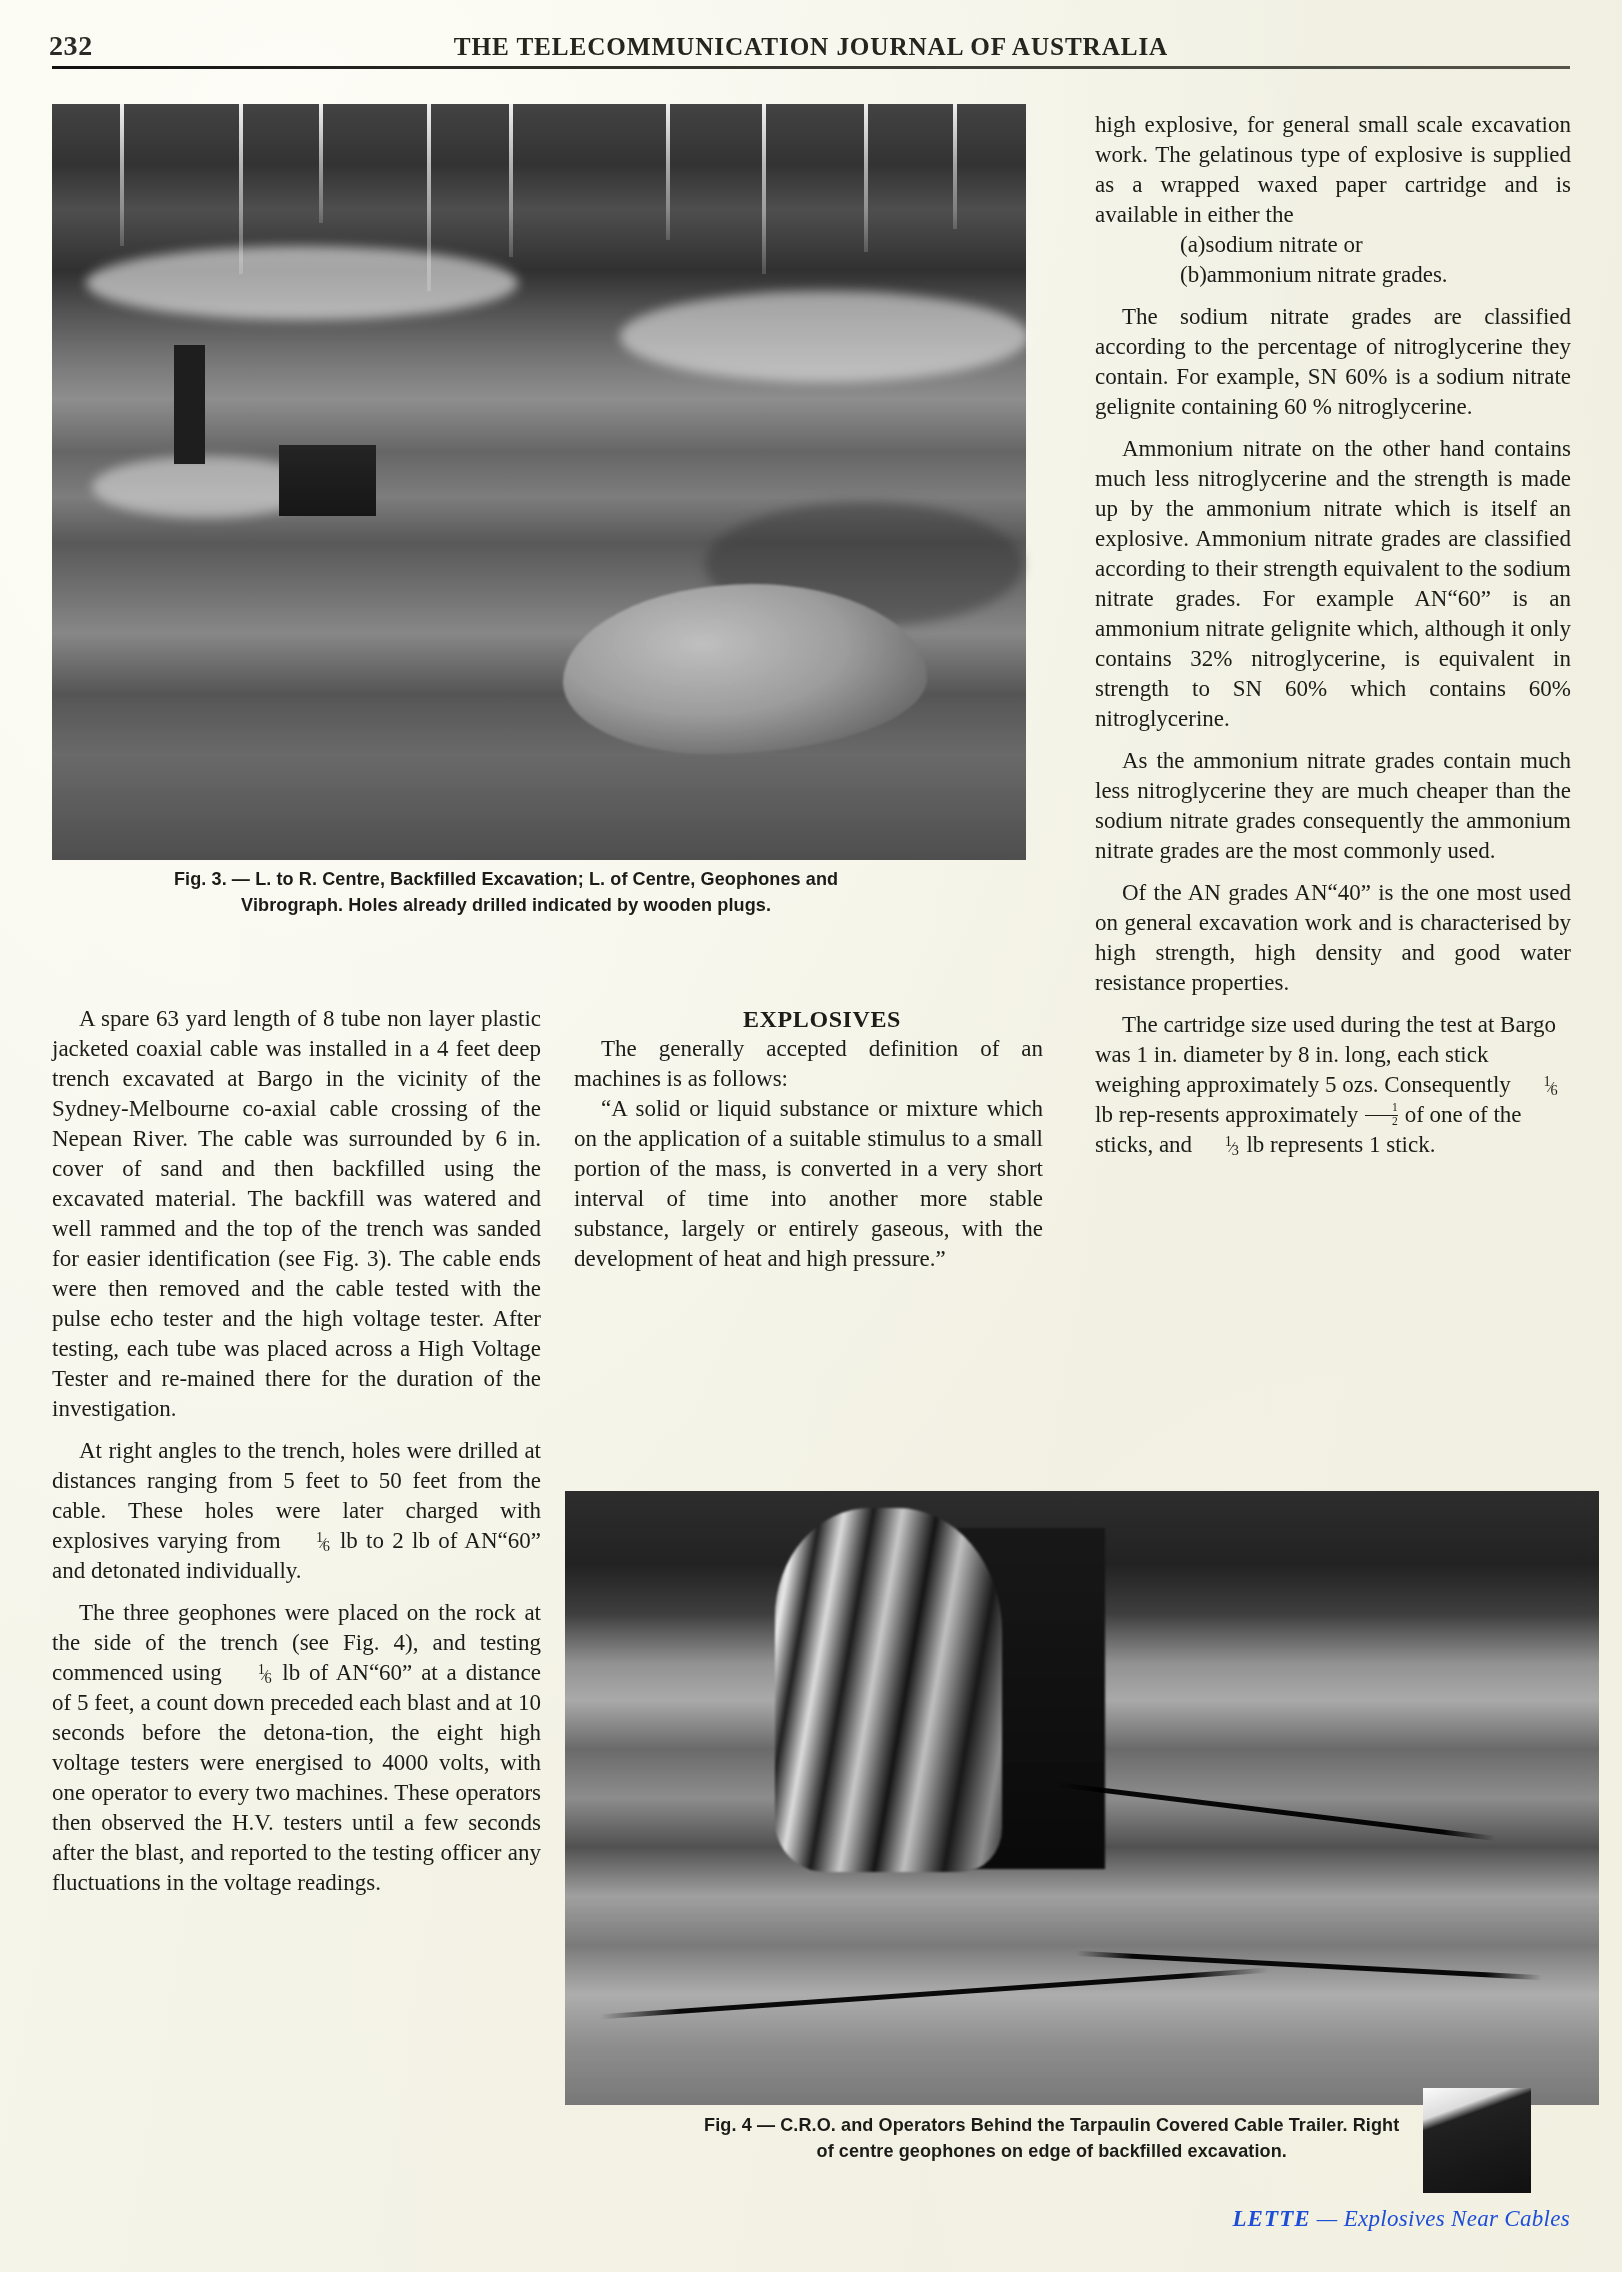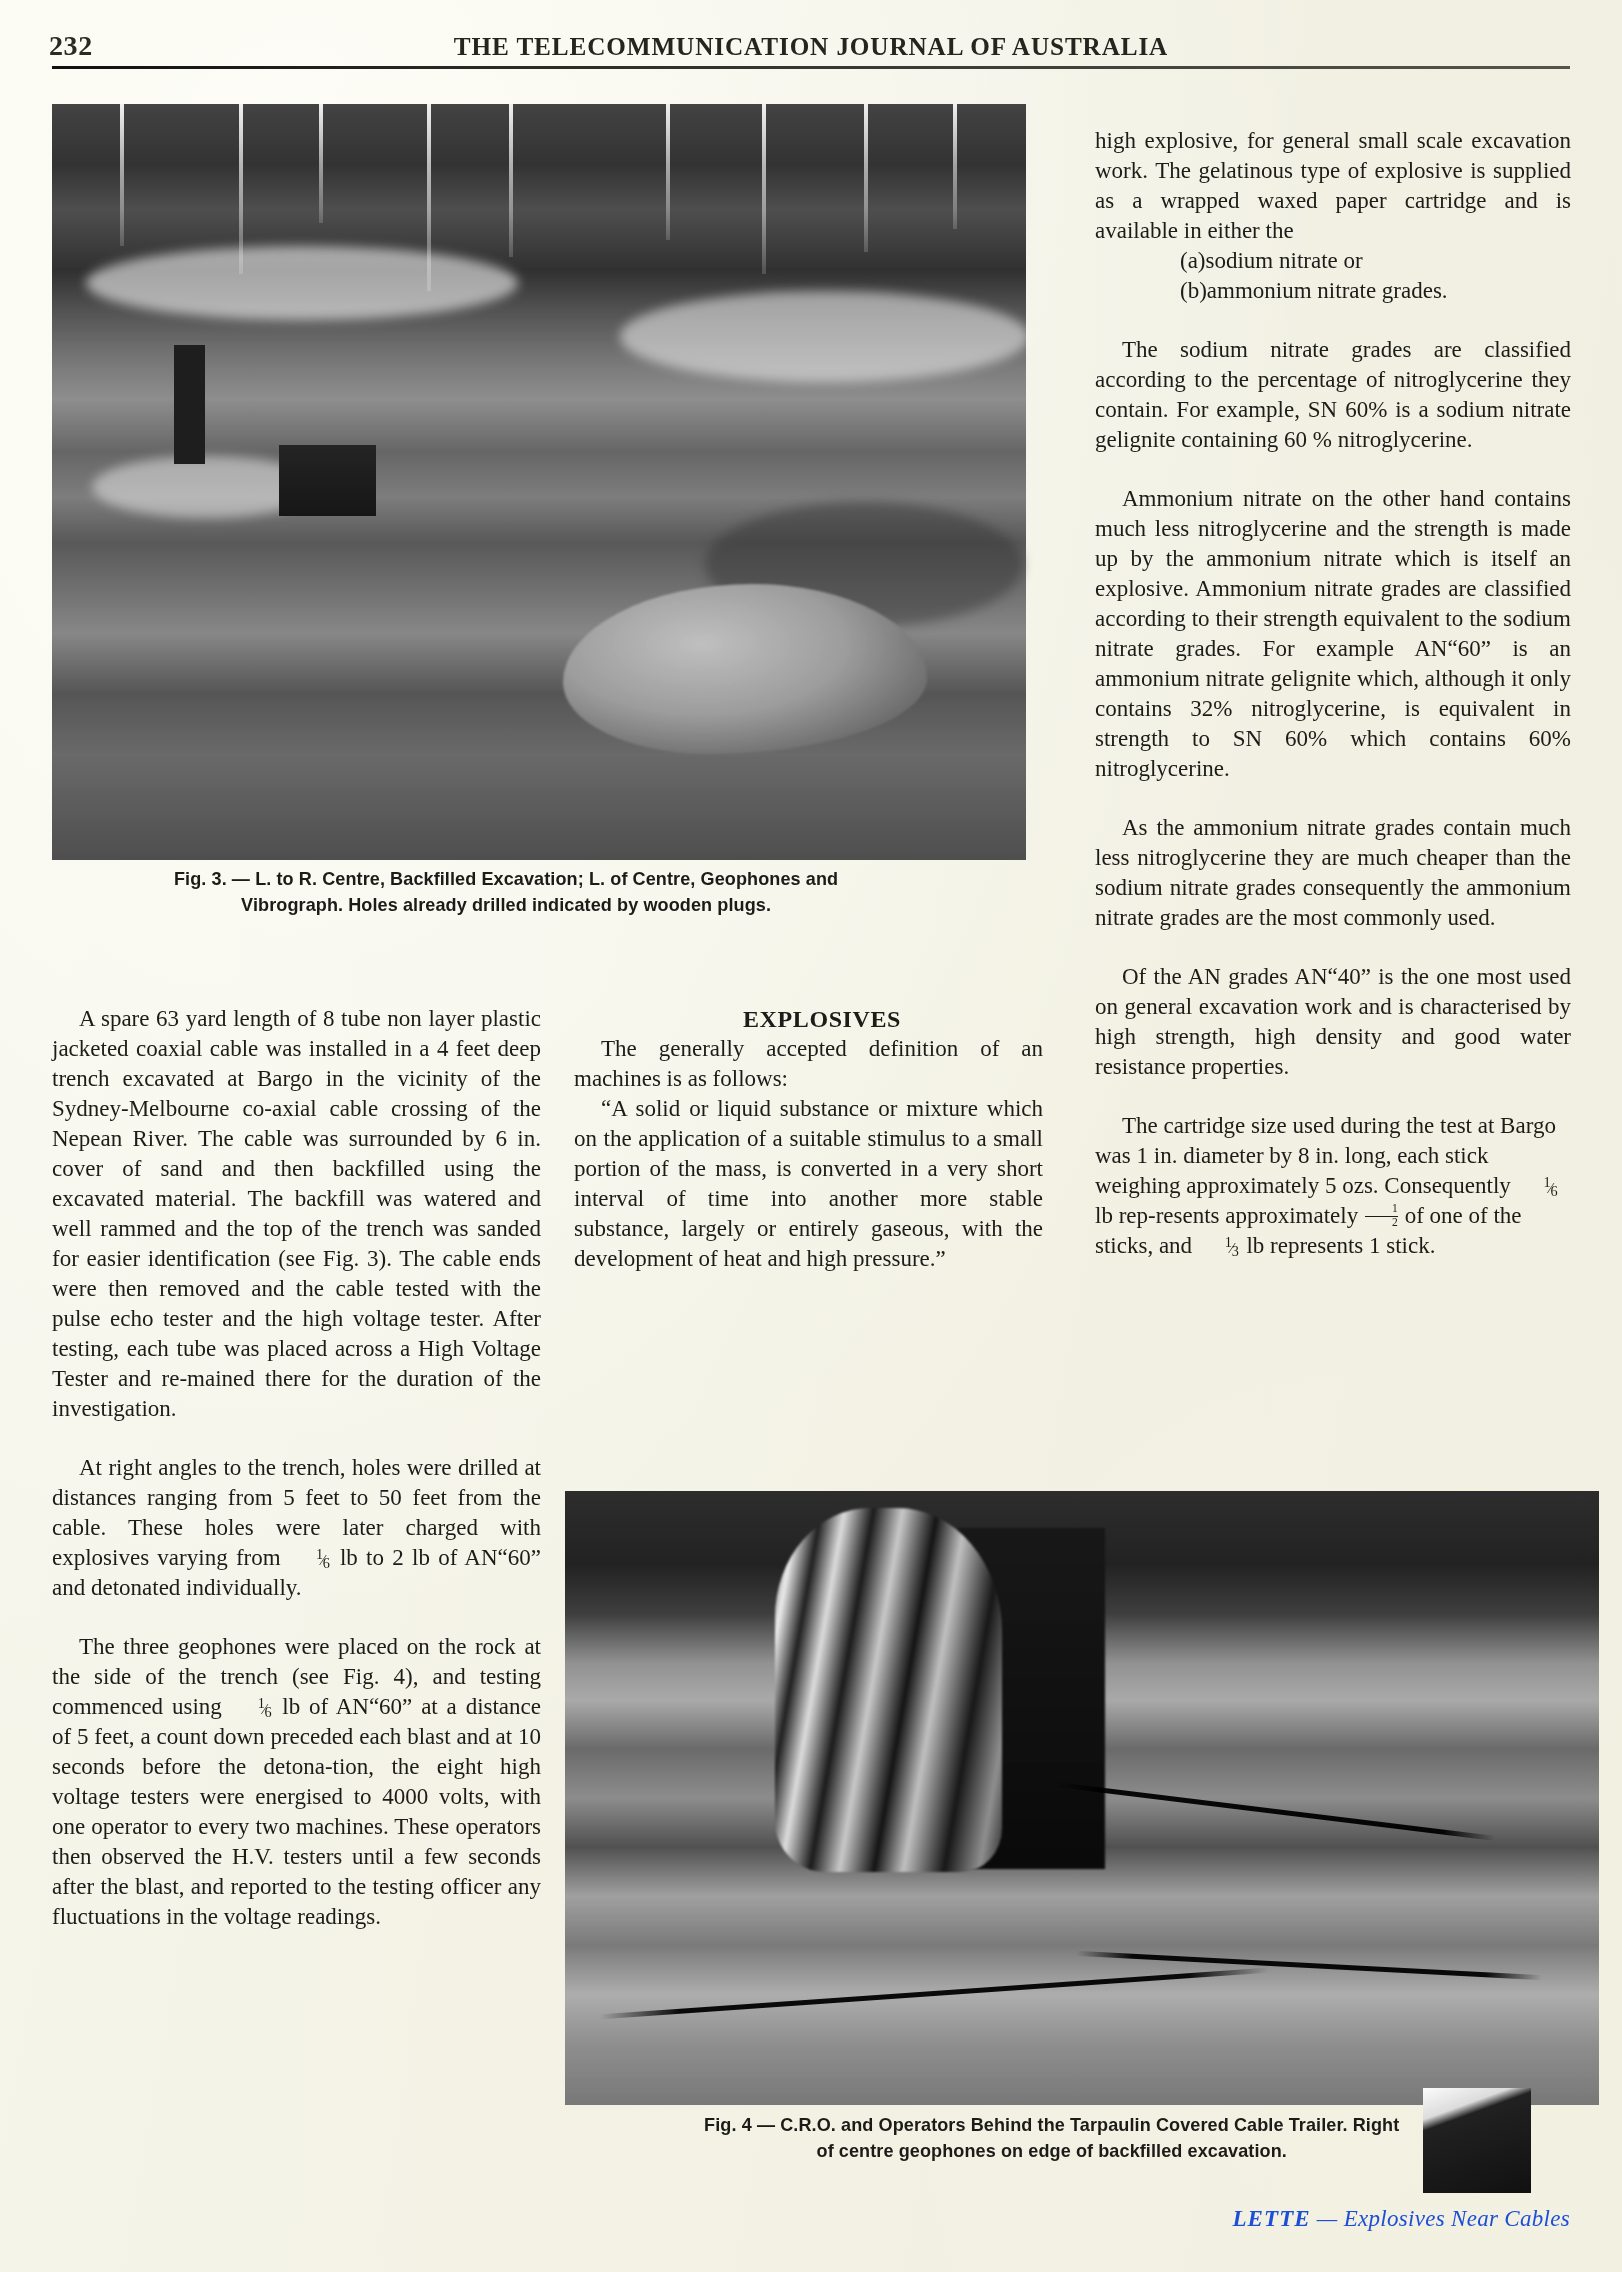--- a/index.html
+++ b/index.html
@@ -227,22 +227,22 @@
     line-height: 30px;
     color: #1c1c18;
     text-align: justify;
     text-justify: inter-word;
     hyphens: manual;
   }
   .col p {
     margin: 0 0 0 0;
     text-indent: 27px;
   }
-  .col p.noindent { text-indent: 0; margin-top: 16px; }
-  .col p.gap { margin-top: 29px; }
+  .col p.noindent { text-indent: 0; }
+  .col p.gap { margin-top: 12px; }
   .col p:last-child { text-align: justify; }
   .col p.lastline { text-align: left; }
 
   #col-left  { left: 52px;  top: 1004px; width: 489px; }
   #col-mid   { left: 574px; top: 1004px; width: 469px; }
   #col-right { left: 1095px; top: 110px;  width: 476px; }
 
   .sec-head {
     text-align: center;
     font-family: "Liberation Serif", "DejaVu Serif", serif;

